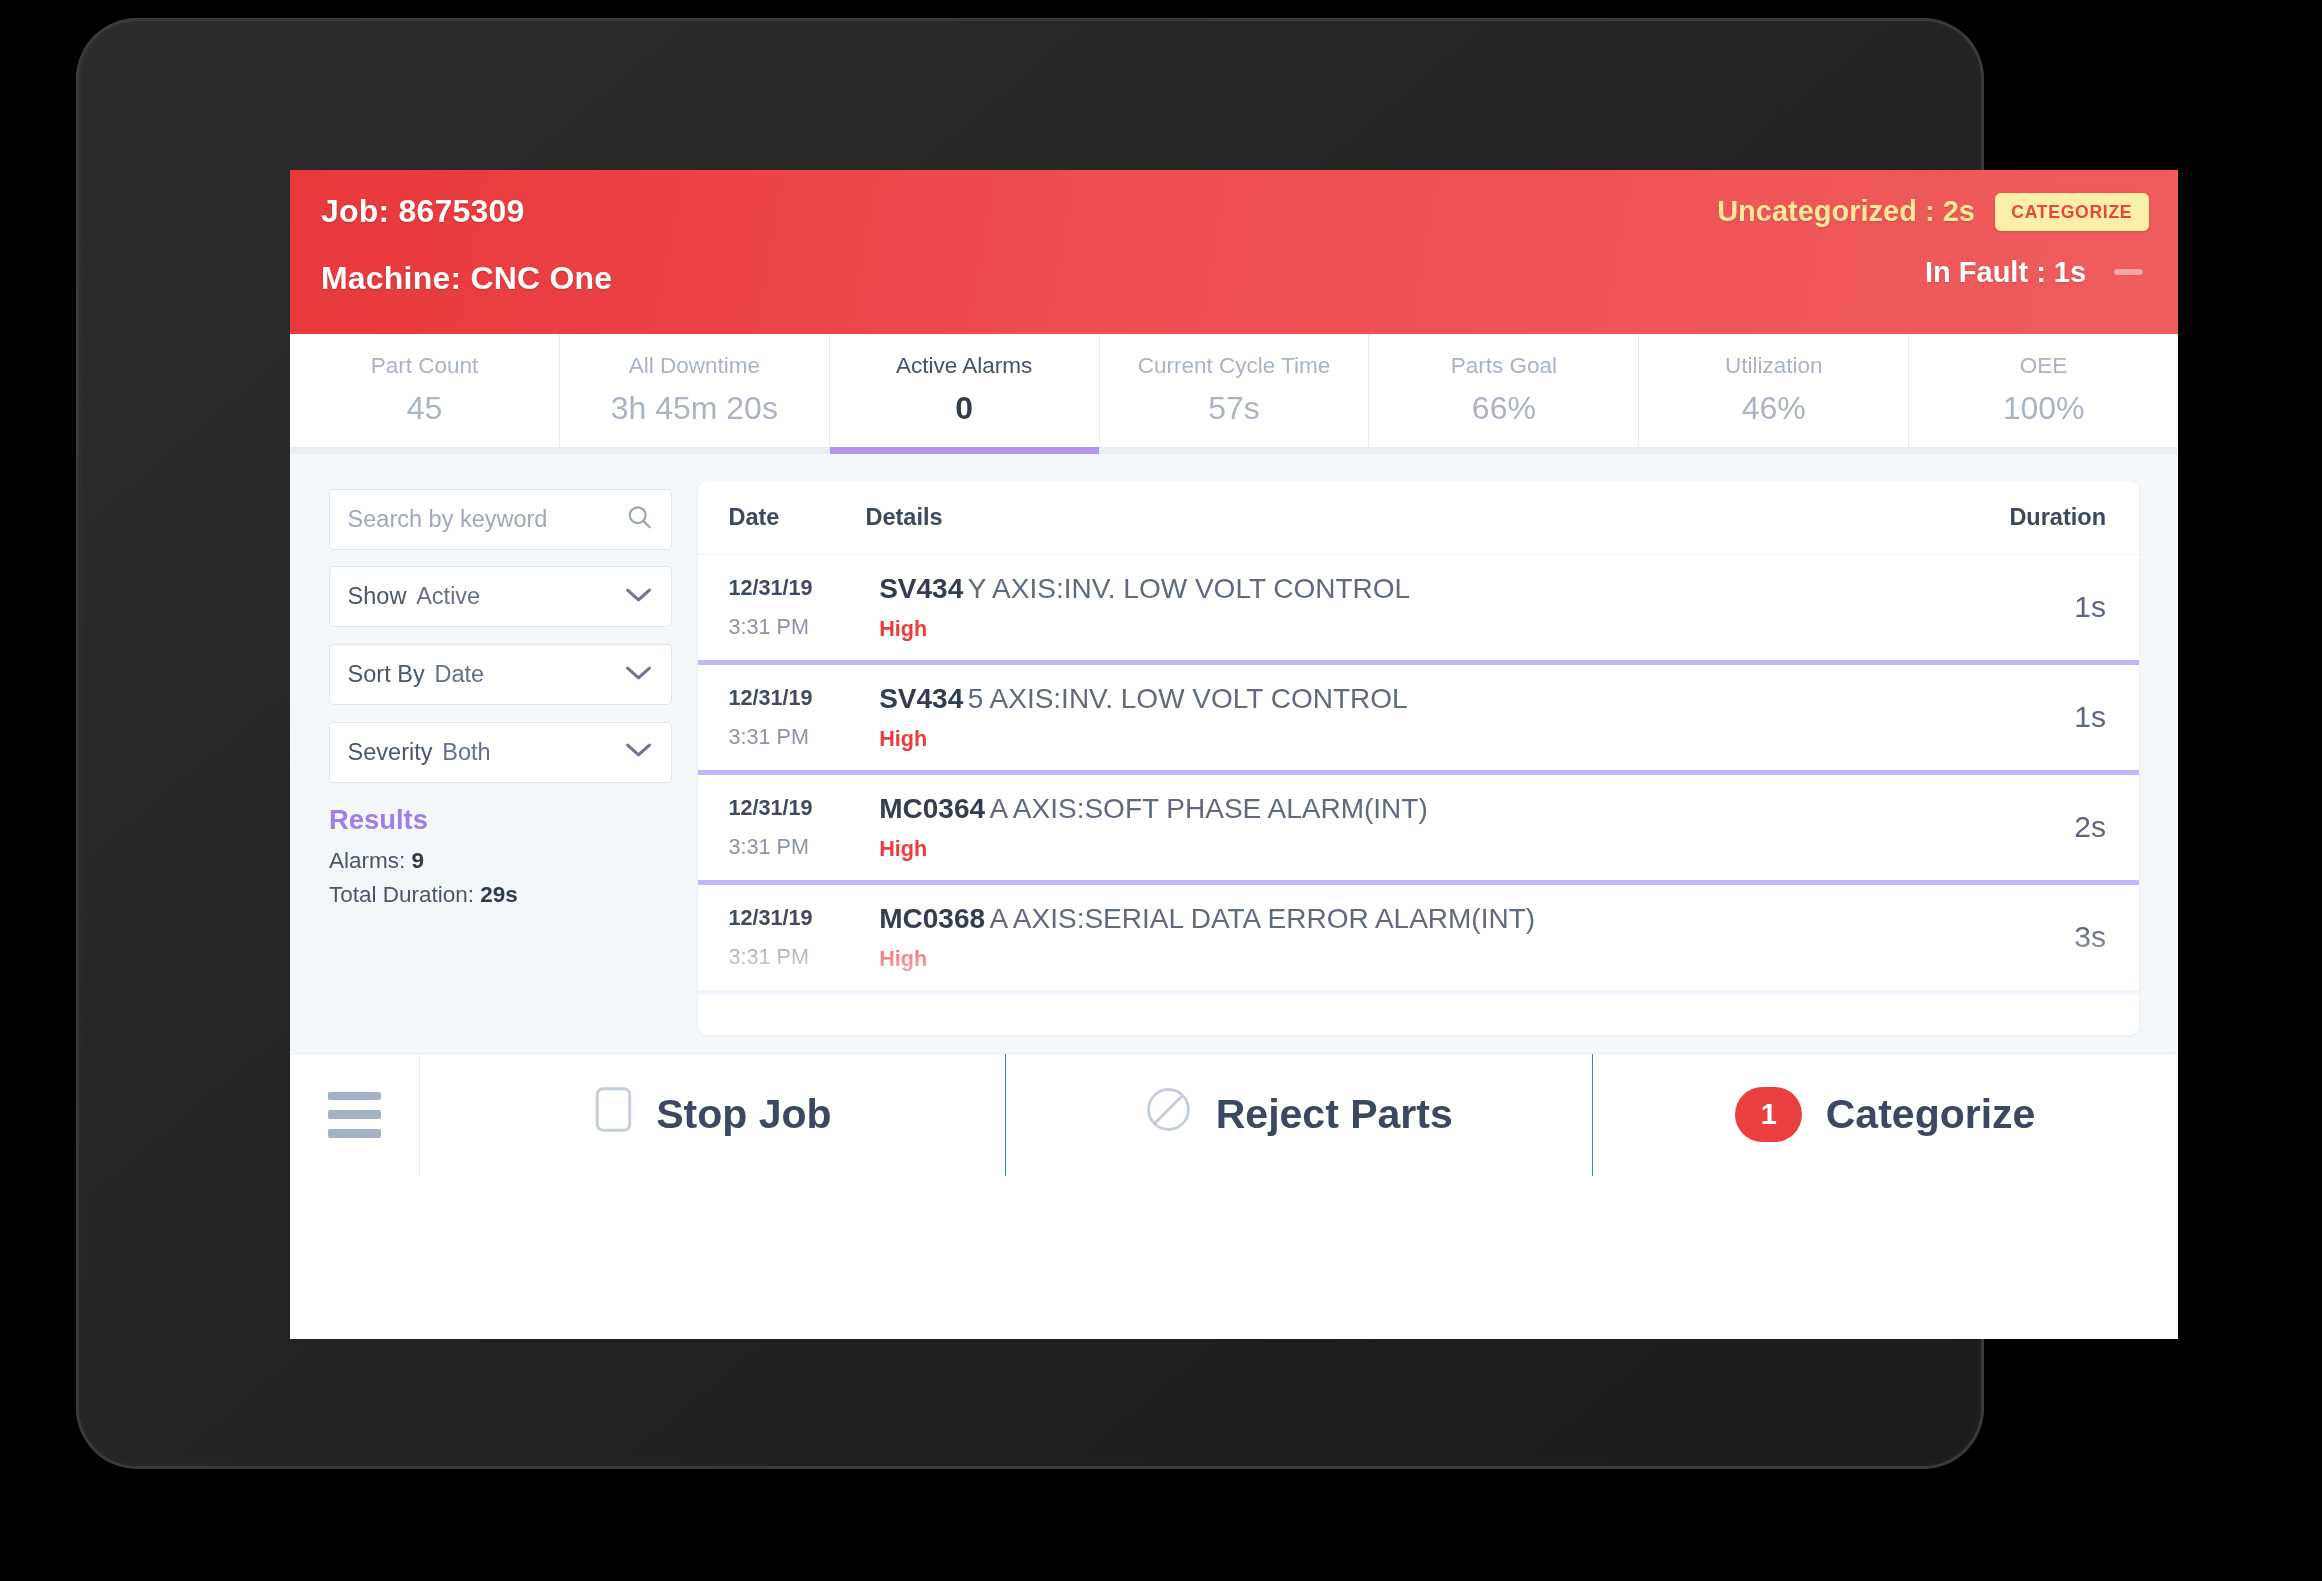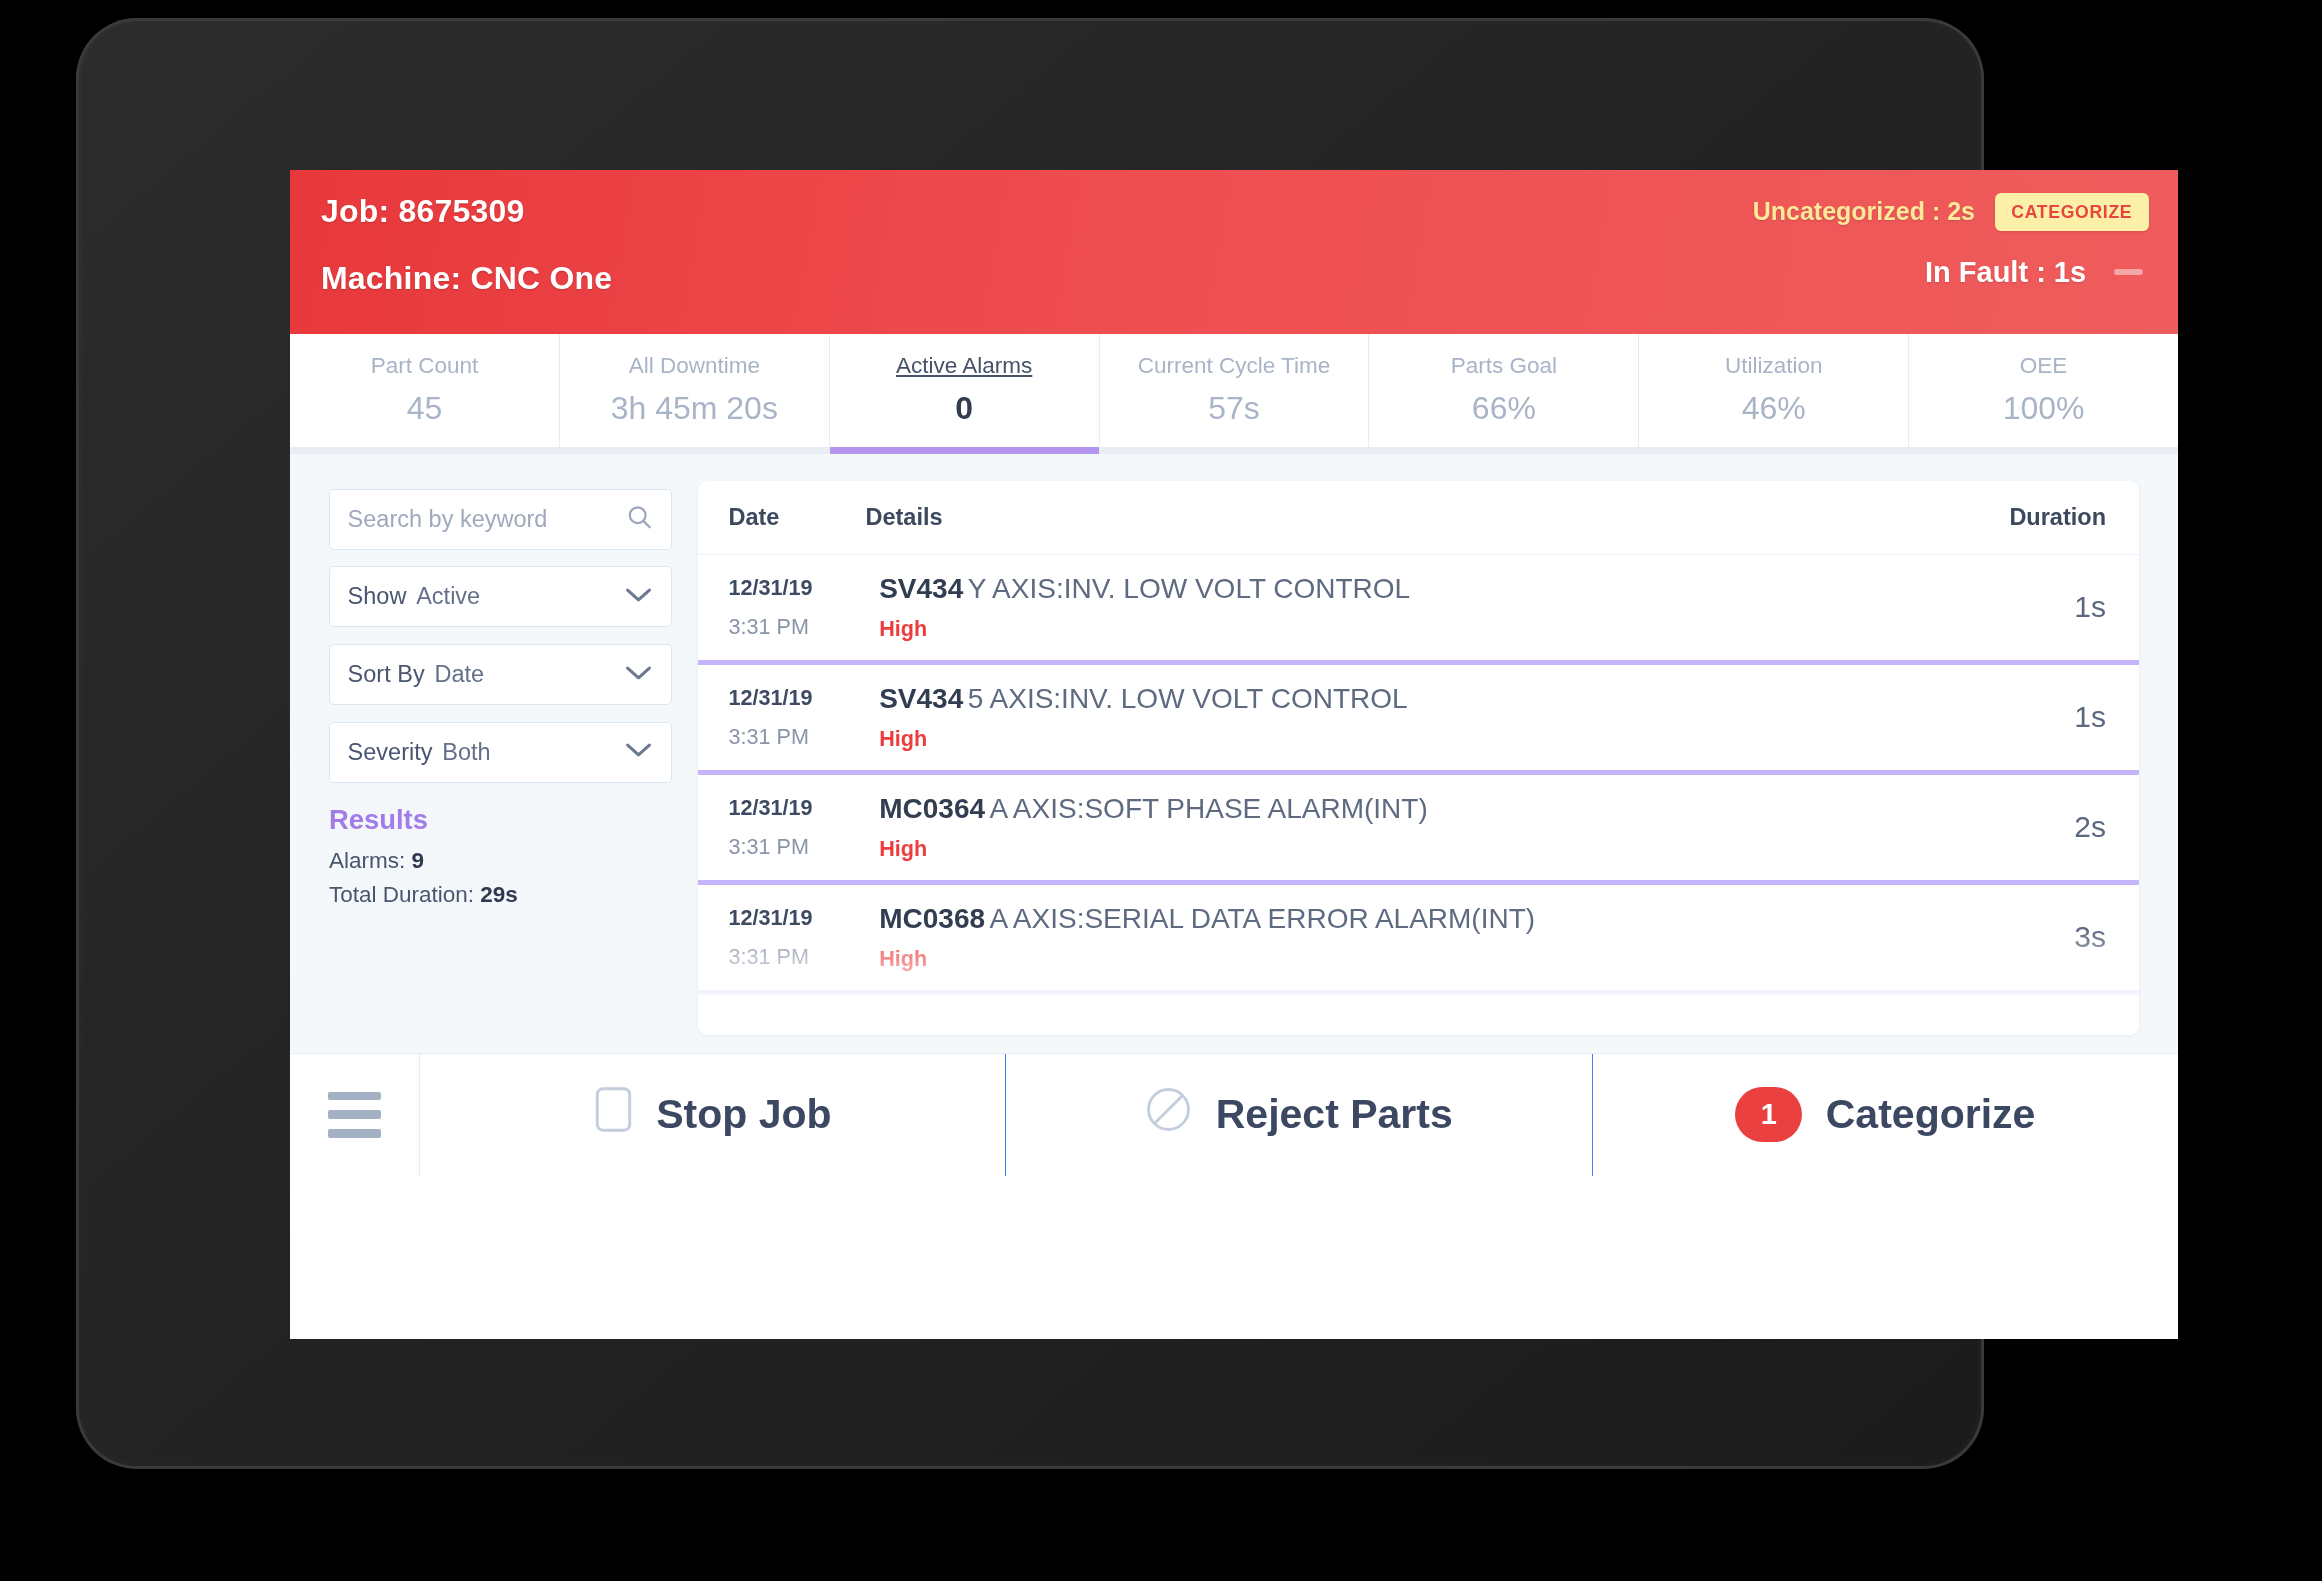--- a/index.html
+++ b/index.html
@@ -49,21 +49,21 @@
     text-shadow: 0 1px 2px rgba(0,0,0,.18);
     line-height: 1.0;
   }
   .hdr-title + .hdr-title { margin-top: 35px; }
 
   .hdr-right-top {
     position: absolute; right: 29px; top: 23.5px;
     display: flex; align-items: center; gap: 19.6px;
   }
   .uncat-text {
-    font-size: 25px; font-weight: bold; color: #fbe99a;
+    font-size: 29px; font-weight: bold; color: #fbe99a;
     text-shadow: 0 1px 2px rgba(0,0,0,.14);
   }
   #categorize-pill {
     background: #fcf0a8;
     color: #e8453f;
     font-size: 17.6px; font-weight: bold;
     letter-spacing: 0.7px;
     padding: 8.8px 16.7px 7.8px;
     border-radius: 5.9px;
     box-shadow: 0 1px 2.9px rgba(0,0,0,.12);
@@ -96,21 +96,21 @@
     align-items: center; justify-content: center;
     gap: 11.8px;
     border-right: 1px solid #e7ecf2;
     position: relative;
     background: #fff;
   }
   .tab:last-child { border-right: none; }
   .tab-label { font-size: 22.5px; color: #a9b4c6; }
   .tab-value { font-size: 32px; color: #a9b4c6; }
   .tab.active { background: #fff; }
-  .tab.active .tab-label { color: #46526a; text-decoration: underline; }
+  .tab.active .tab-label { color: #46526a; }
   .tab.active .tab-value { color: #323d52; font-weight: bold; }
   .tab.active::after {
     content: "";
     position: absolute;
     left: 0; right: 0; bottom: -7.8px;
     height: 7.8px;
     background: #b596ee;
   }
 
   

